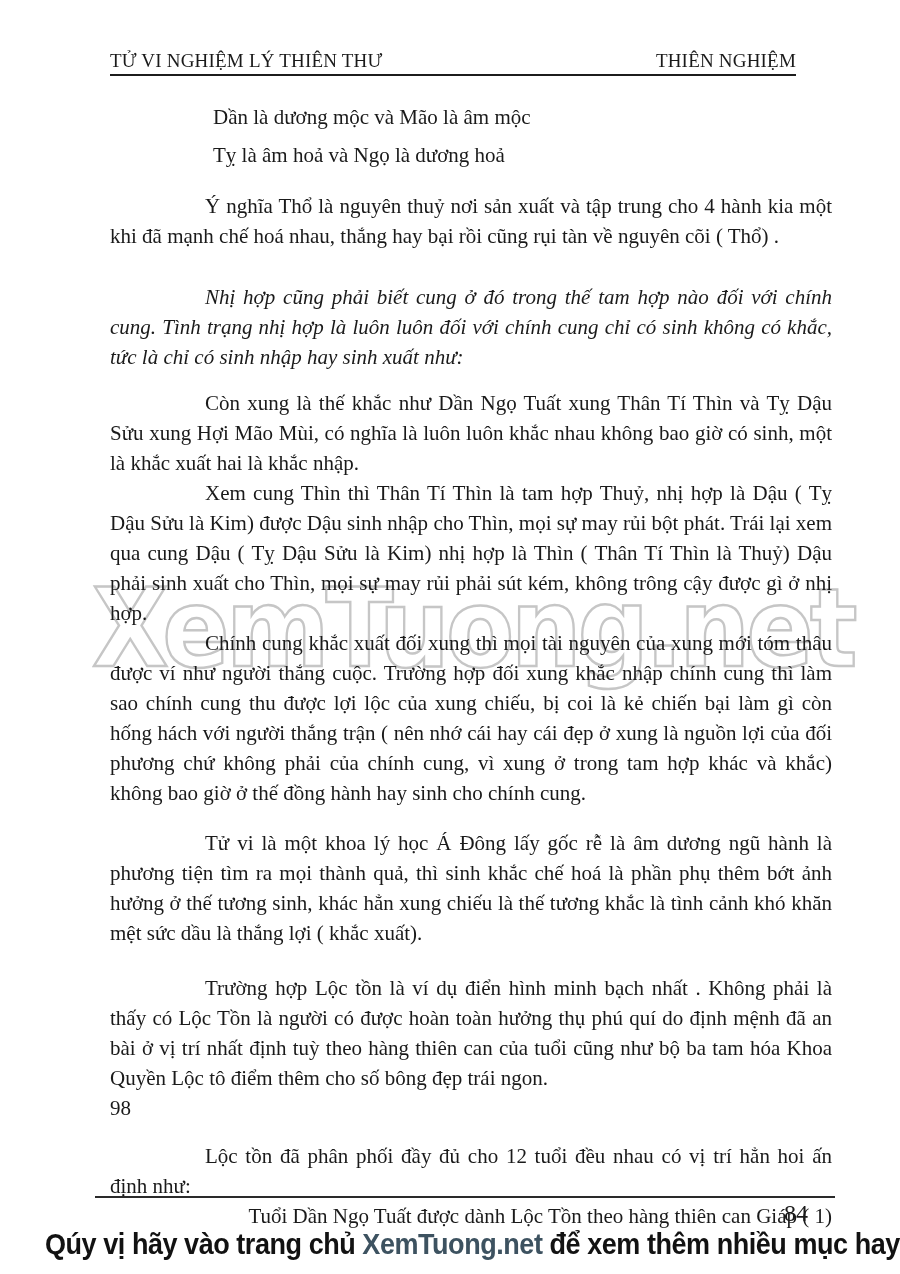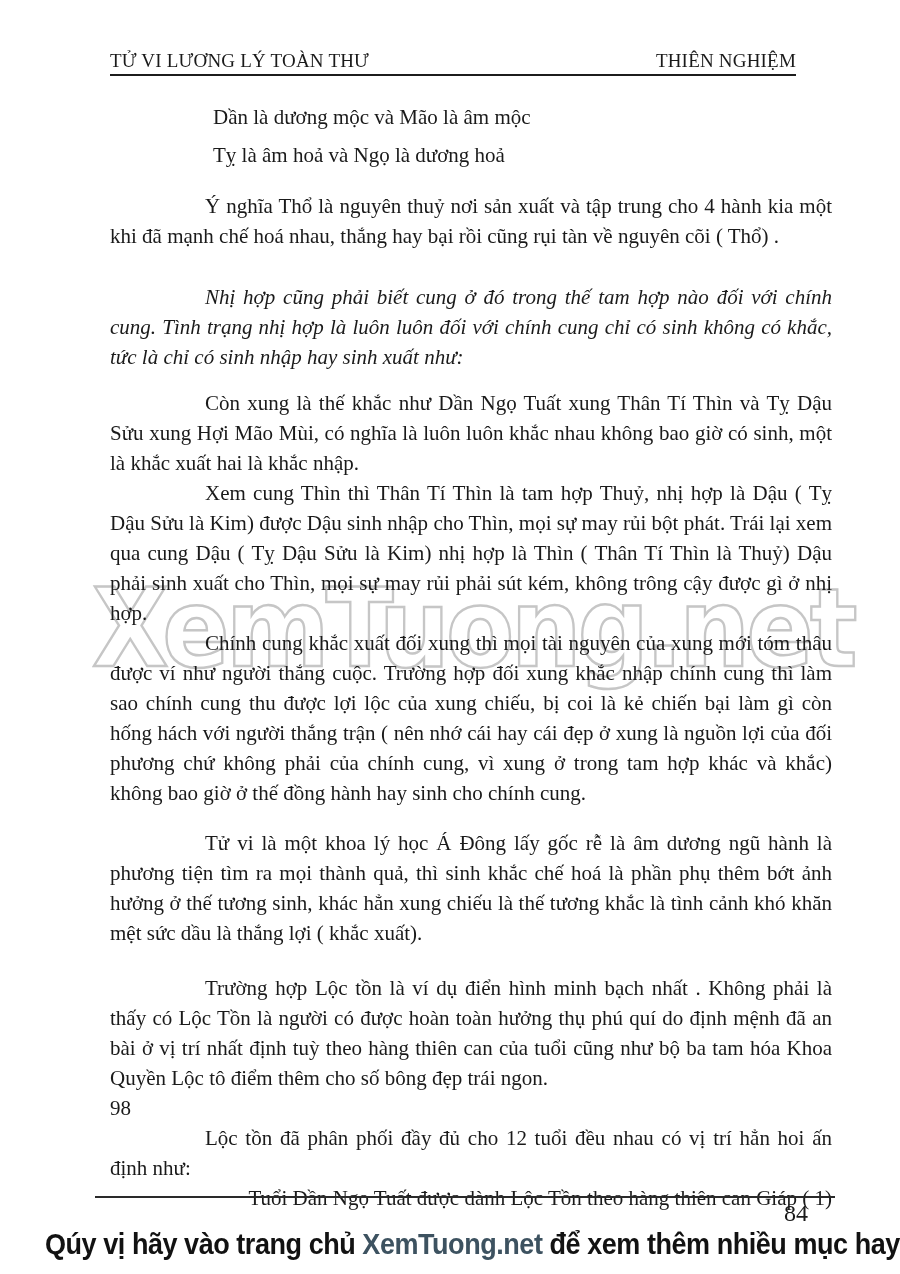--- a/index.html
+++ b/index.html
@@ -57,21 +57,21 @@
     z-index: 1;
   }
   .opening { margin: 23px 0 0 95px; }
   .opening div { margin: 8px; }
   .p { margin: 0; text-align: justify; text-indent: 95px; }
   .gap-a { margin-top: 21px; }
   .gap-b { margin-top: 31px; font-style: italic; }
   .gap-d { margin-top: 16px; }
   .gap-f { margin-top: 20px; }
   .gap-g { margin-top: 25px; }
-  .gap-h { }
+  .gap-h { margin-top: 18px; }
   .num-line { margin: 0; }
   .closing { margin: 0 0 0 95px; text-align: right; }
   
   .footer-rule {
     position: absolute;
     left: 95px;
     top: 1196px;
     width: 740px;
     border-top: 2px solid #2a2a2a;
     z-index: 2;
@@ -100,21 +100,21 @@
     z-index: 2;
   }
   .banner .brand { color: #3d5260; }
 </style>
 </head>
 <body>
 
 <div class="page">
 
   <div class="header">
-    <span>TỬ VI LƯƠNG LÝ TOÀN THƯ</span>
+    <span>TỬ VI NGHIỆM LÝ THIÊN THƯ</span>
     <span>THIÊN NGHIỆM</span>
   </div>
 
   <div class="watermark">XemTuong.net</div>
 
   <div class="content">
     <div class="opening">
       <div>Dần là dương mộc và Mão là âm mộc</div>
       <div>Tỵ là âm hoả và Ngọ là dương hoả</div>
     </div>

